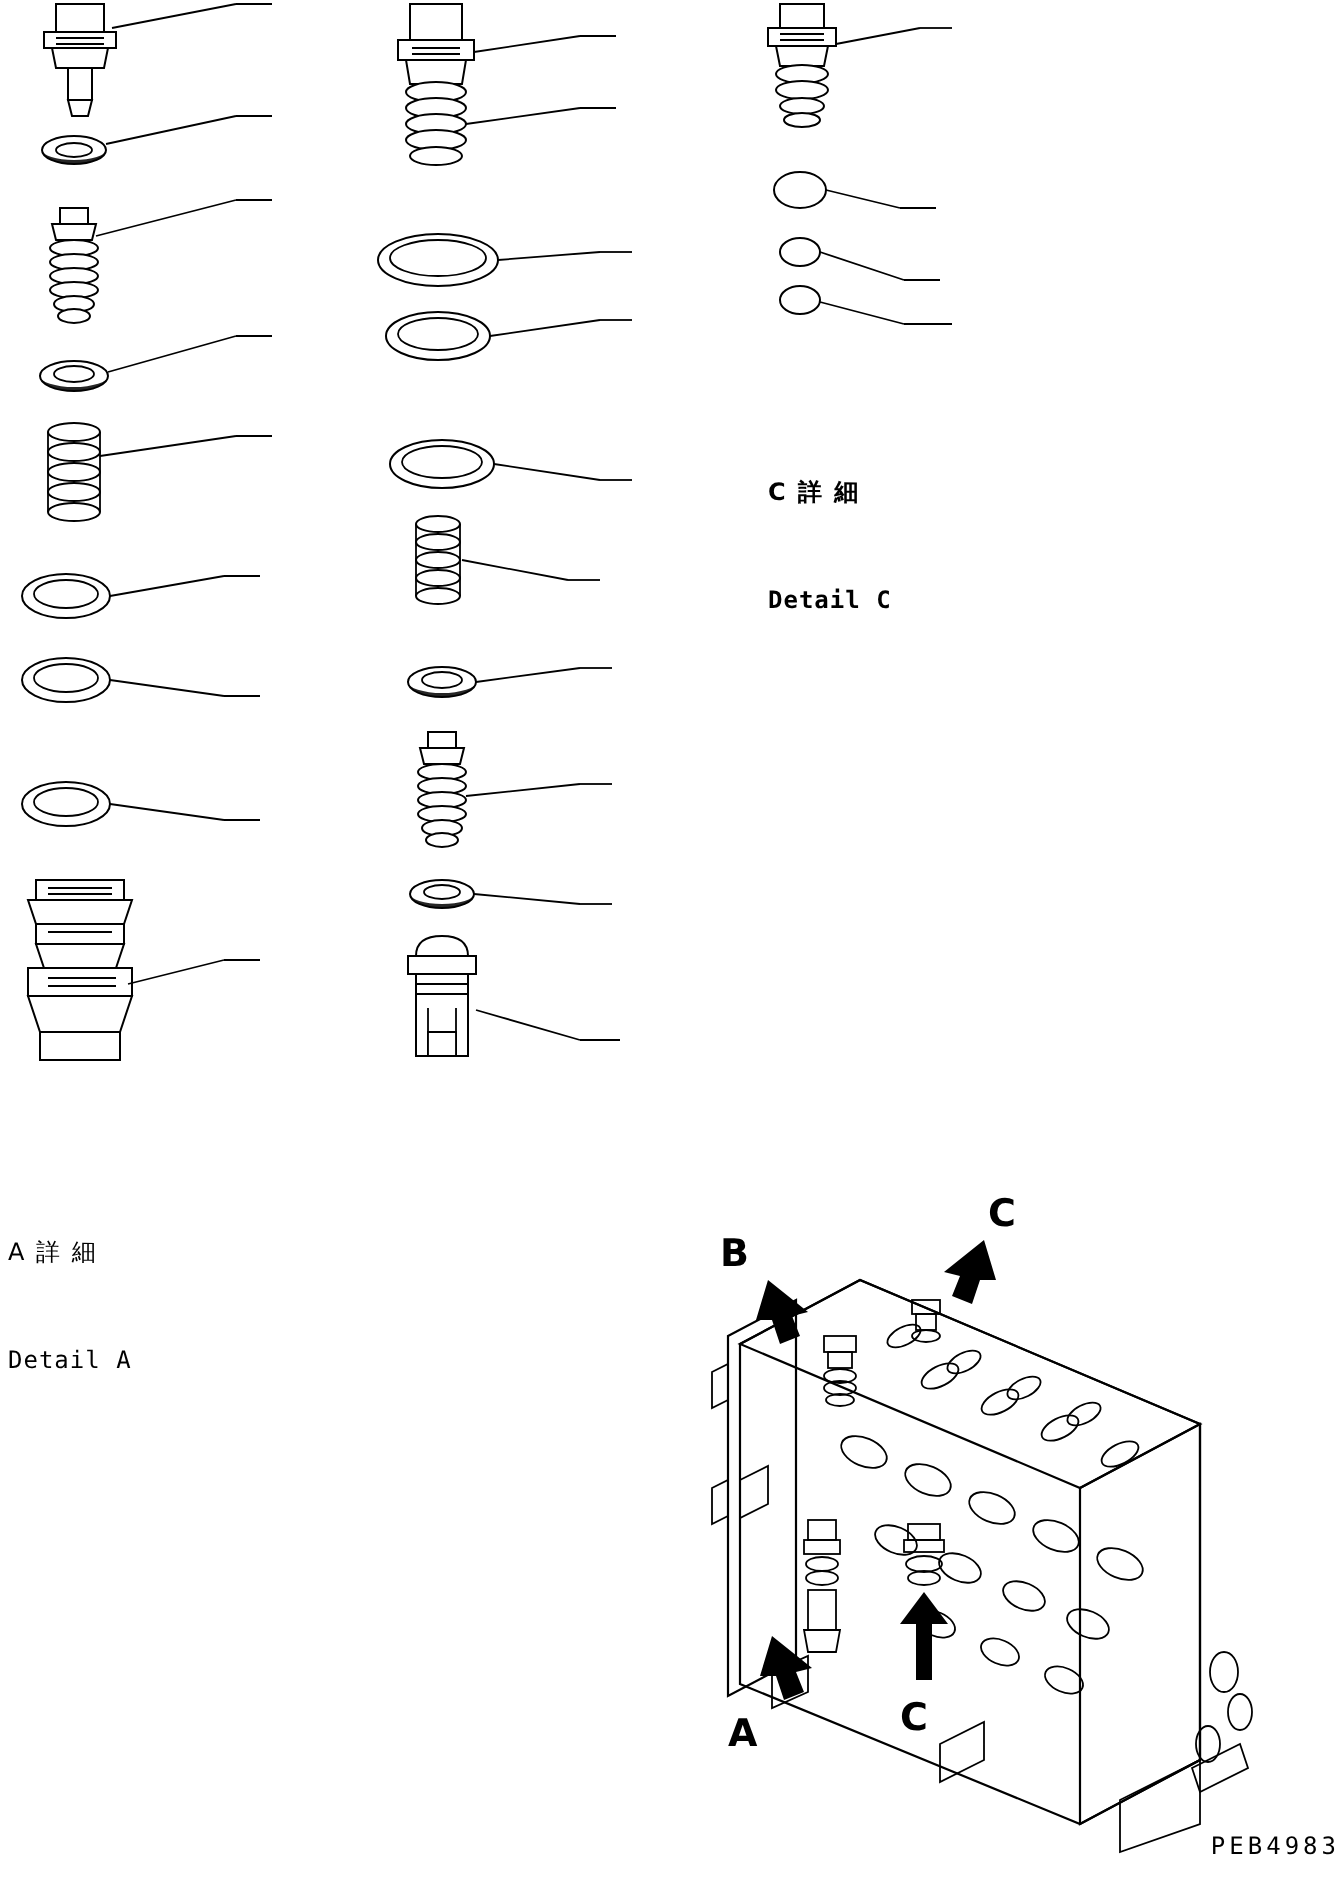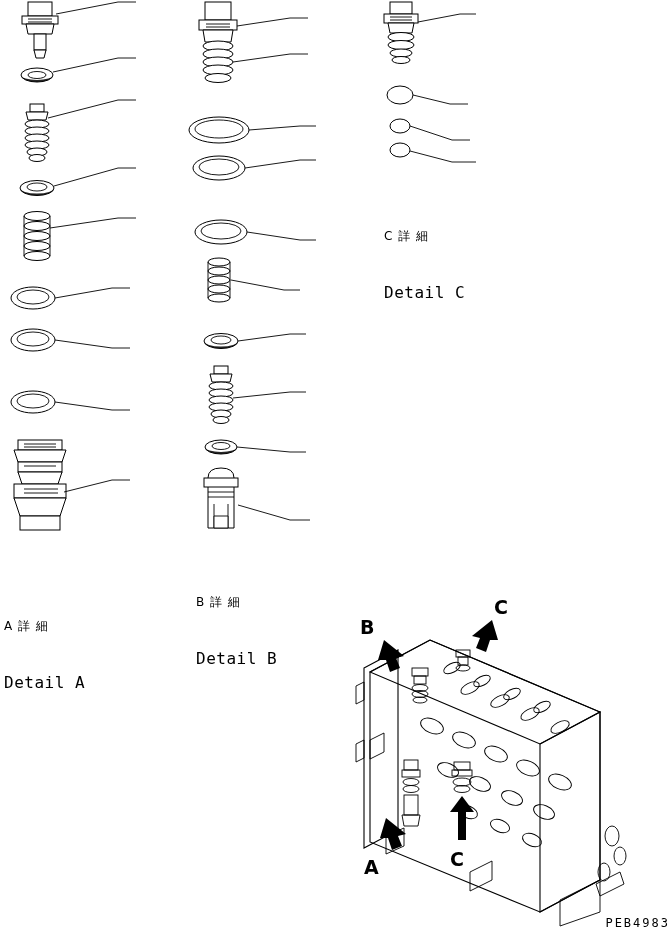--- a/index.html
+++ b/index.html
@@ -1,20 +1,20 @@
 <!DOCTYPE html>
 <html><head>
 <meta charset="utf-8">
 <style>
   html,body{margin:0;padding:0;background:#ffffff;}
   body{width:672px;height:942px;position:relative;font-family:"Liberation Sans",sans-serif;color:#000;overflow:hidden;}
   .stage{position:absolute;inset:0;}
   .lbl{position:absolute;white-space:pre;font-family:"DejaVu Sans Mono",monospace;}
   .lbl .jp{font-family:"DejaVu Sans",sans-serif;letter-spacing:1px;font-size:12px;}
-  .lbl .en{font-family:"DejaVu Sans Mono",monospace;font-size:16px;letter-spacing:0.5px;}
+  .lbl .en{font-family:"DejaVu Sans Mono",monospace;font-size:12px;letter-spacing:0.5px;}
   .bigletter{position:absolute;font-family:"DejaVu Sans",sans-serif;font-size:19px;font-weight:bold;}
   .partnum{position:absolute;font-family:"DejaVu Sans Mono",monospace;font-size:12px;letter-spacing:2px;}
   svg{position:absolute;left:0;top:0;overflow:visible;}
   .ln{stroke:#000;stroke-width:0.9;fill:none;}
   .th{stroke:#000;stroke-width:1.1;fill:none;}
   .fw{fill:#fff;stroke:#000;stroke-width:1;}
   .fwt{fill:#fff;stroke:#000;stroke-width:0.9;}
   .fk{fill:#000;}
 </style>
 </head>
@@ -331,25 +331,21 @@
       <g class="fk">
         <path d="M458 840 L458 812 L450 812 L462 796 L474 812 L466 812 L466 840 Z"></path>
       </g>
     </g>
   </svg>
 
   <div class="lbl" style="left:4px;top:580px;">
     <div class="jp">A 詳 細</div>
     <div class="en">Detail A</div>
   </div>
-  <div class="lbl" style="left:196px;top:556px;">
-    <div class="jp">B 詳 細</div>
-    <div class="en">Detail B</div>
-  </div>
-  <div class="lbl" style="left:384px;top:190px;">
+  <div class="lbl" style="left:384px;top:200px;font-weight:bold;">
     <div class="jp">C 詳 細</div>
     <div class="en">Detail C</div>
   </div>
 
   <div class="bigletter" style="left:360px;top:616px;">B</div>
   <div class="bigletter" style="left:494px;top:596px;">C</div>
   <div class="bigletter" style="left:364px;top:856px;">A</div>
   <div class="bigletter" style="left:450px;top:848px;">C</div>
 
   <div class="partnum" style="right:2px;bottom:12px;">PEB4983</div>

